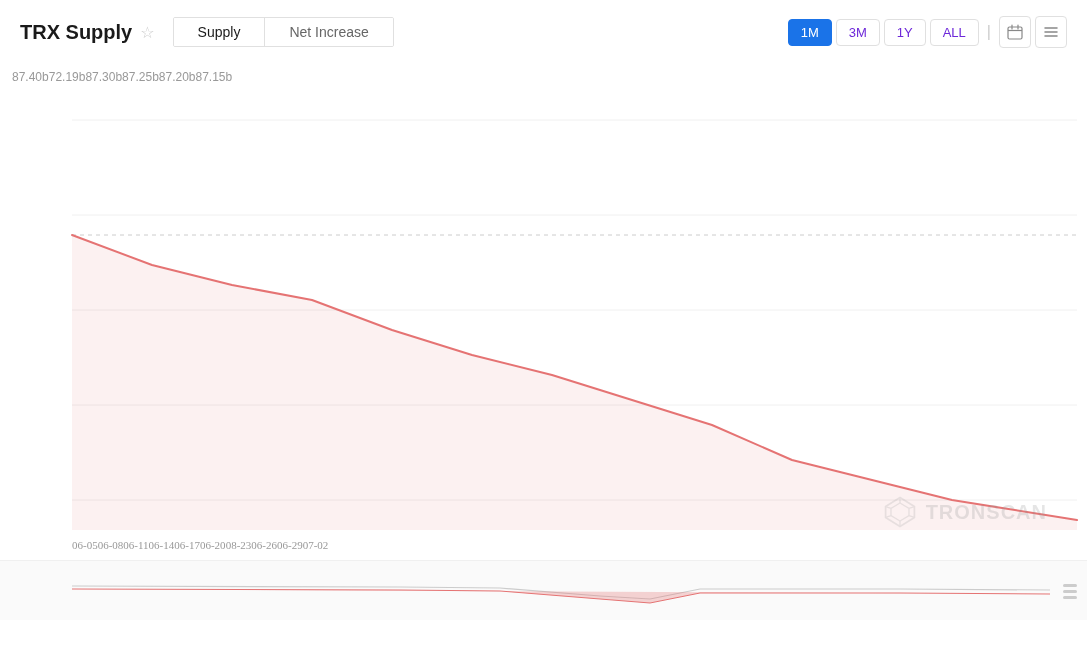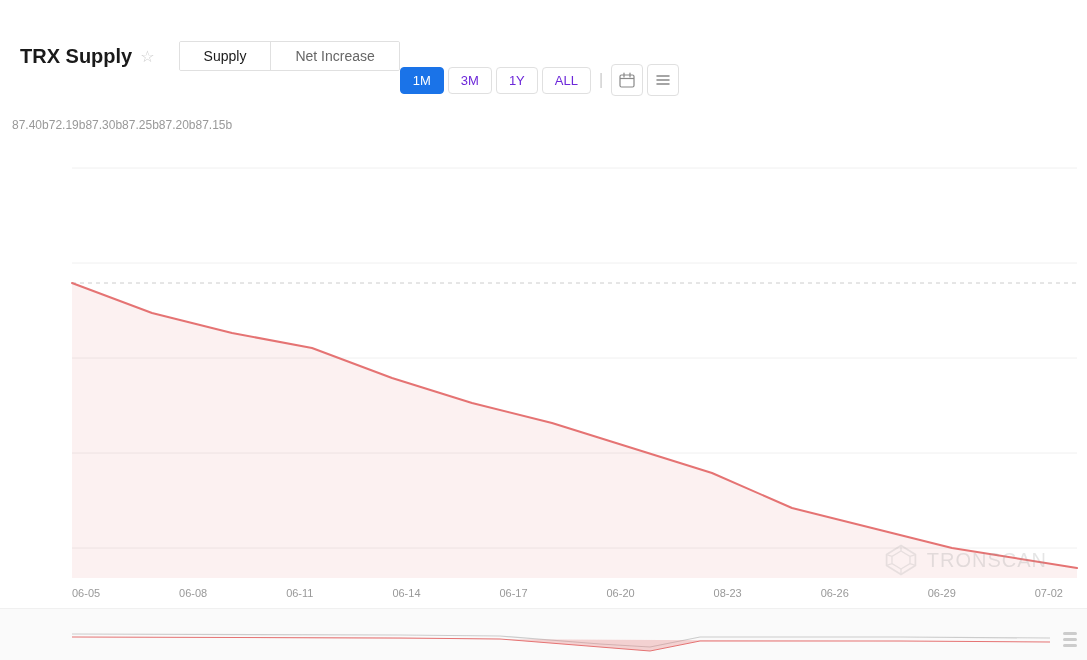--- a/index.html
+++ b/index.html
@@ -14,20 +14,21 @@
     .chart-container {
       width: 1087px;
       height: 660px;
       background: #fff;
       position: relative;
       padding: 16px 0 0 0;
     }
     .header {
       display: flex;
       align-items: center;
+      justify-content: space-between;
       padding: 0 20px 12px 20px;
     }
     .title-group {
       display: flex;
       align-items: center;
       gap: 8px;
     }
     .title {
       font-size: 20px;
       font-weight: 600;
@@ -36,21 +37,21 @@
     .star-icon {
       color: #ccc;
       font-size: 16px;
       cursor: pointer;
     }
     .tab-group {
       display: flex;
       border: 1px solid #e0e0e0;
       border-radius: 2px;
       overflow: hidden;
-      margin-left: 16px;
+      margin-left: 10px;
     }
     .tab-btn {
       padding: 6px 24px;
       font-size: 14px;
       cursor: pointer;
       border: none;
       background: #fff;
       color: #666;
       transition: background 0.2s;
     }
@@ -59,21 +60,20 @@
       color: #1a1a1a;
       font-weight: 500;
     }
     .tab-btn:first-child {
       border-right: 1px solid #e0e0e0;
     }
     .right-controls {
       display: flex;
       align-items: center;
       gap: 4px;
-      margin-top: 48px;
     }
     .time-btn {
       padding: 5px 12px;
       font-size: 13px;
       border: 1px solid #e0e0e0;
       border-radius: 4px;
       background: #fff;
       color: #6d28d9;
       cursor: pointer;
     }
@@ -126,46 +126,47 @@
       position: absolute;
       left: 0;
       top: 0;
       width: 100%;
       height: 470px;
     }
     .x-axis {
       position: absolute;
       left: 72px;
       top: 470px;
-      right: 24px;
+      right: 14px;
       height: 30px;
       display: flex;
-      justify-content: space-between;
-      align-items: center;
+      justify-content: flex-start;
+      align-items: center;
+      font-family: Liberation Serif, serif;
     }
     .x-label {
       font-size: 11px;
       color: #999;
     }
     .tronscan-watermark {
       position: absolute;
       bottom: 60px;
       right: 40px;
       display: flex;
       align-items: center;
       gap: 8px;
       opacity: 0.25;
     }
     .watermark-icon {
       width: 36px;
       height: 36px;
     }
     .watermark-text {
       font-size: 20px;
-      font-weight: 400;
+      font-weight: 700;
       color: #999;
       letter-spacing: 1px;
     }
     .mini-chart-area {
       position: absolute;
       left: 0;
       top: 500px;
       width: 100%;
       height: 60px;
       border-top: 1px solid #f0f0f0;

